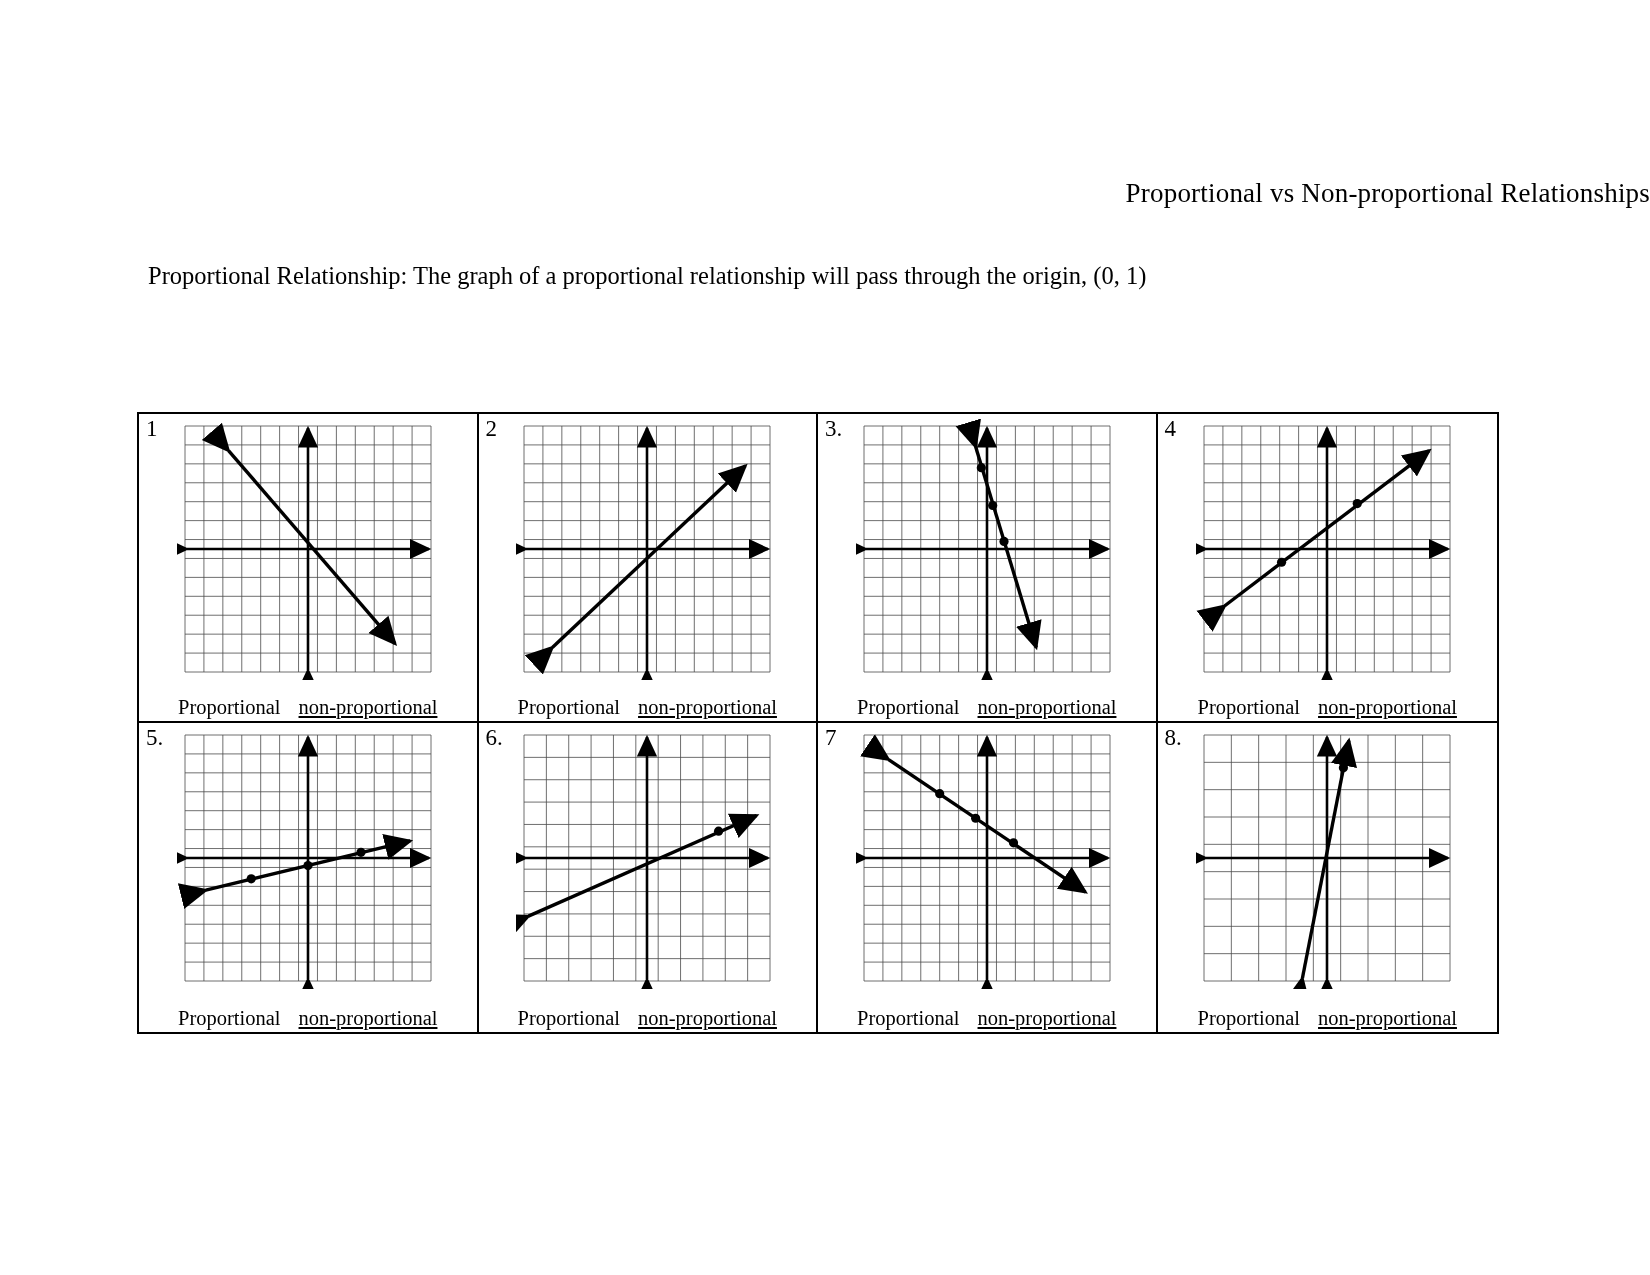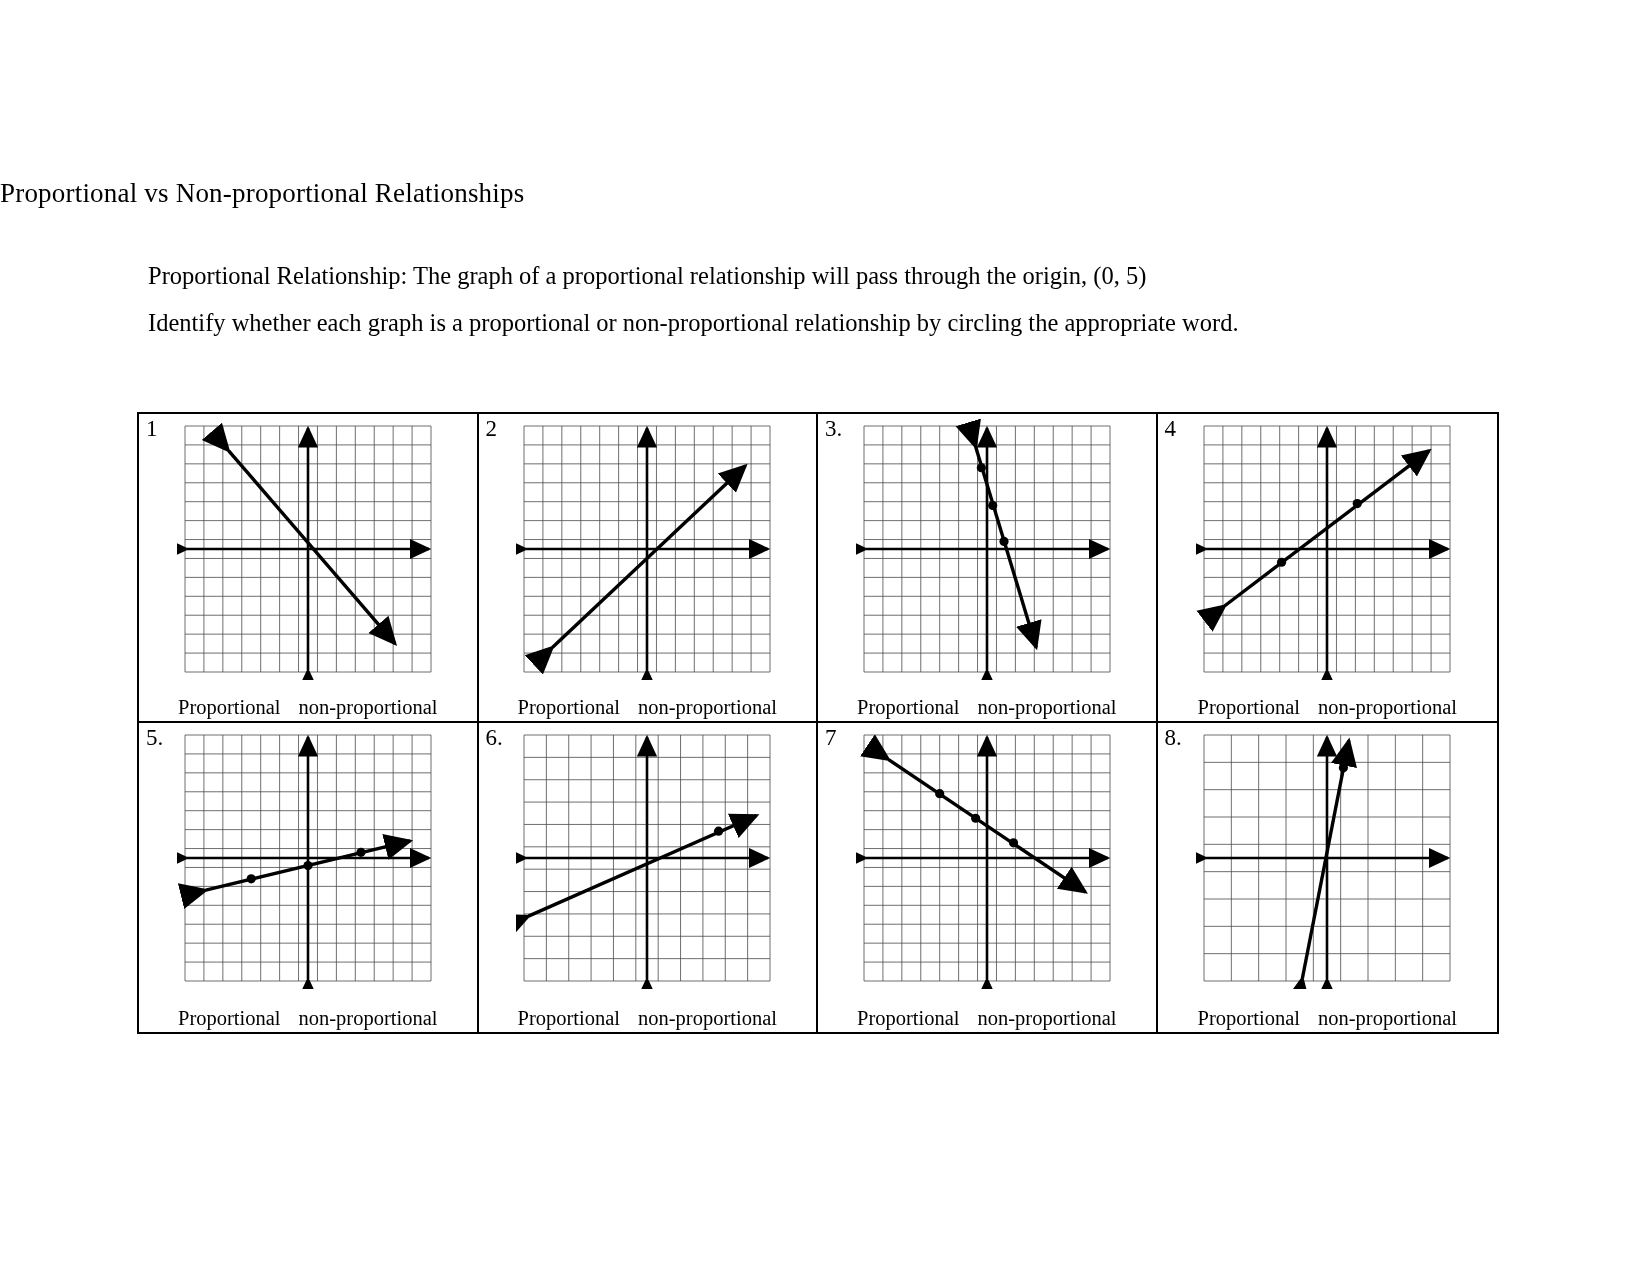--- a/index.html
+++ b/index.html
@@ -19,21 +19,21 @@
     position: absolute;
     left: 0; top: 0;
     width: 1650px;
     height: 1275px;
   }
   .title {
     position: absolute;
     left: 0;
     top: 178px;
     width: 1650px;
-    text-align: left;
+    text-align: right;
     font-size: 27px;
     letter-spacing: 0.2px;
   }
   .intro {
     position: absolute;
     left: 148px;
     top: 252px;
     width: 1390px;
     font-size: 24.5px;
     line-height: 47px;
@@ -81,32 +81,31 @@
   .answers {
     position: absolute;
     bottom: 2px;
     left: 0;
     width: 100%;
     text-align: center;
     font-size: 20.5px;
     white-space: nowrap;
   }
   .answers .opt { display: inline-block; }
-  .answers .opt + .opt { margin-left: 18px; }
+  .answers .opt + .opt { margin-left: 18px; text-decoration: underline; }
 </style>
 </head>
 <body>
 
 <div class="page">
 
   <div class="title">Proportional vs Non-proportional Relationships</div>
 
   <div class="intro">
-    <p><span class="lead">Proportional Relationship</span><span>: The graph of a proportional relationship will pass through the origin, (0, 5)</span></p>
-    <p>Identify whether each graph is a proportional or non-proportional relationship by circling the appropriate word.</p>
+    <p><span class="lead">Proportional Relationship</span><span>: The graph of a proportional relationship will pass through the origin, (0, 1)</span></p>
   </div>
 
   <div class="grid-wrap" id="grid">
       <div class="cell c1">
         <div class="cell-num">1</div>
         <div class="graph">
           <svg width="262" height="262" viewBox="0 0 262 262">
             <defs>
               <marker id="ah0" markerWidth="9" markerHeight="9" refX="7.5" refY="4.5" orient="auto">
                 <path d="M0,0.6 L8.4,4.5 L0,8.4 z" fill="#000"></path>

